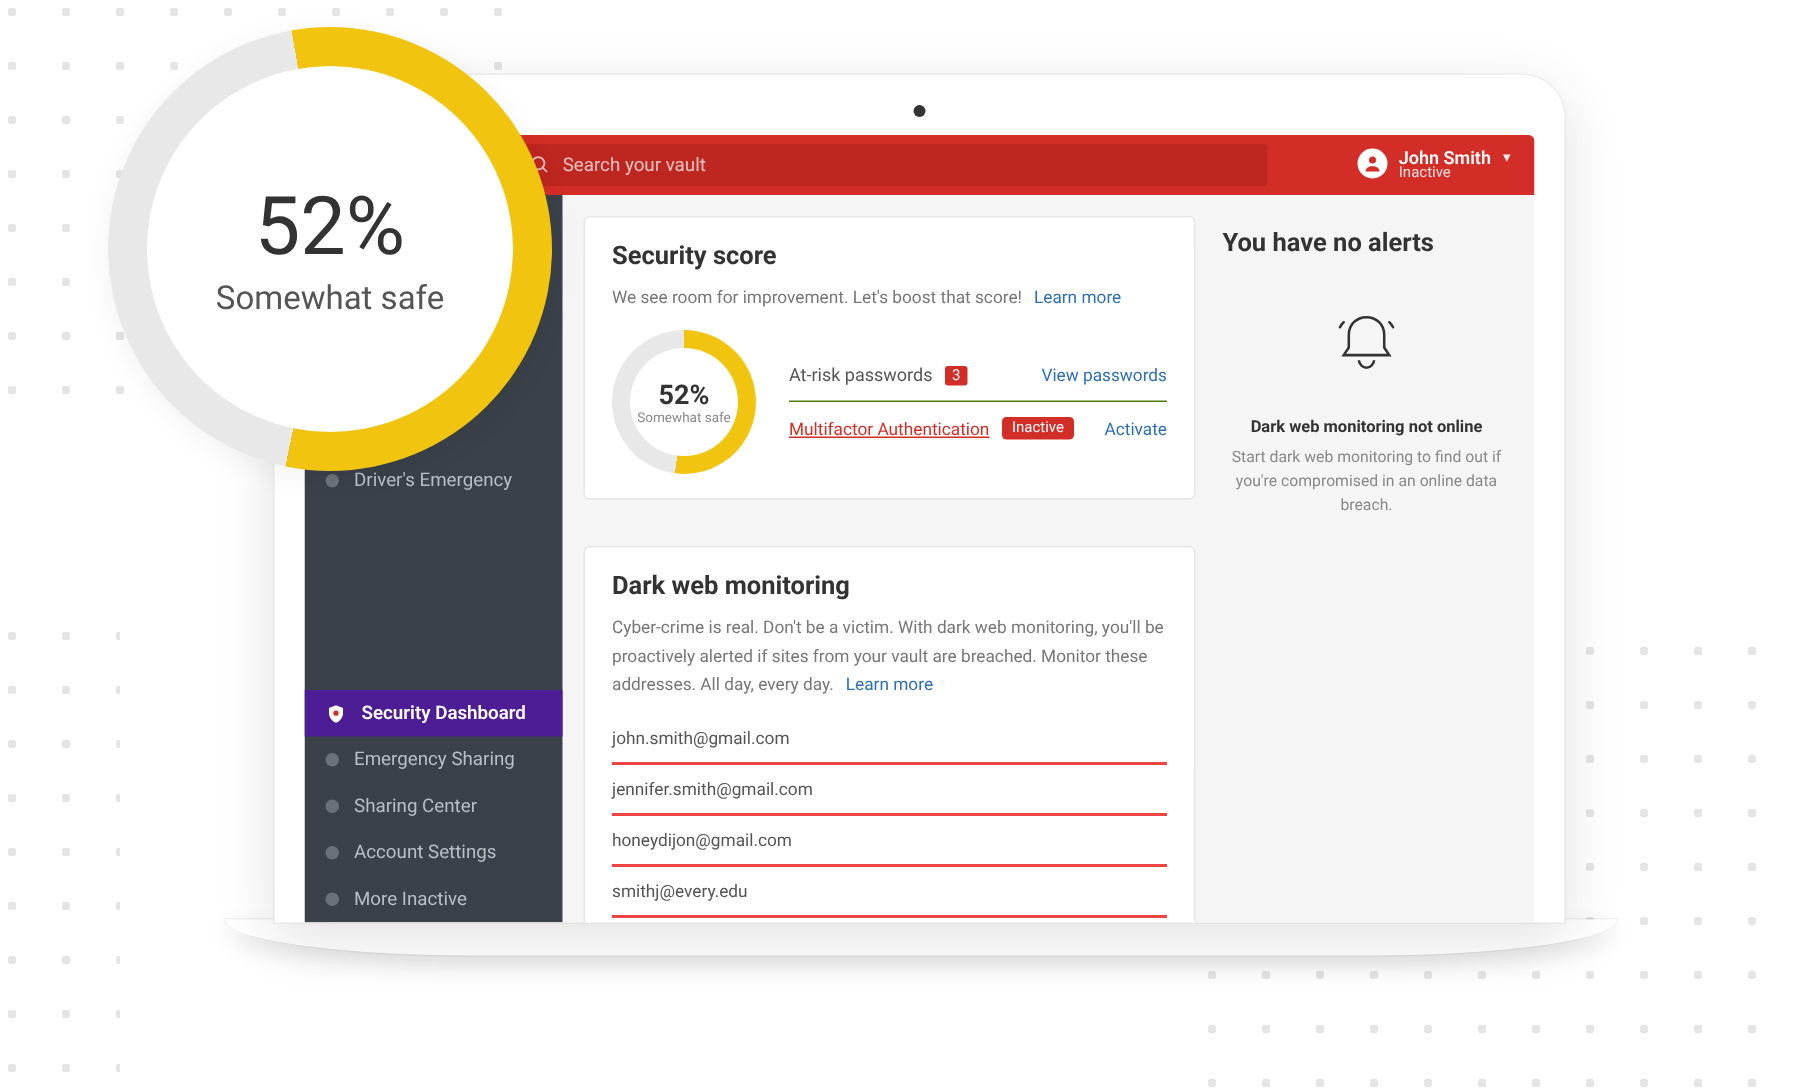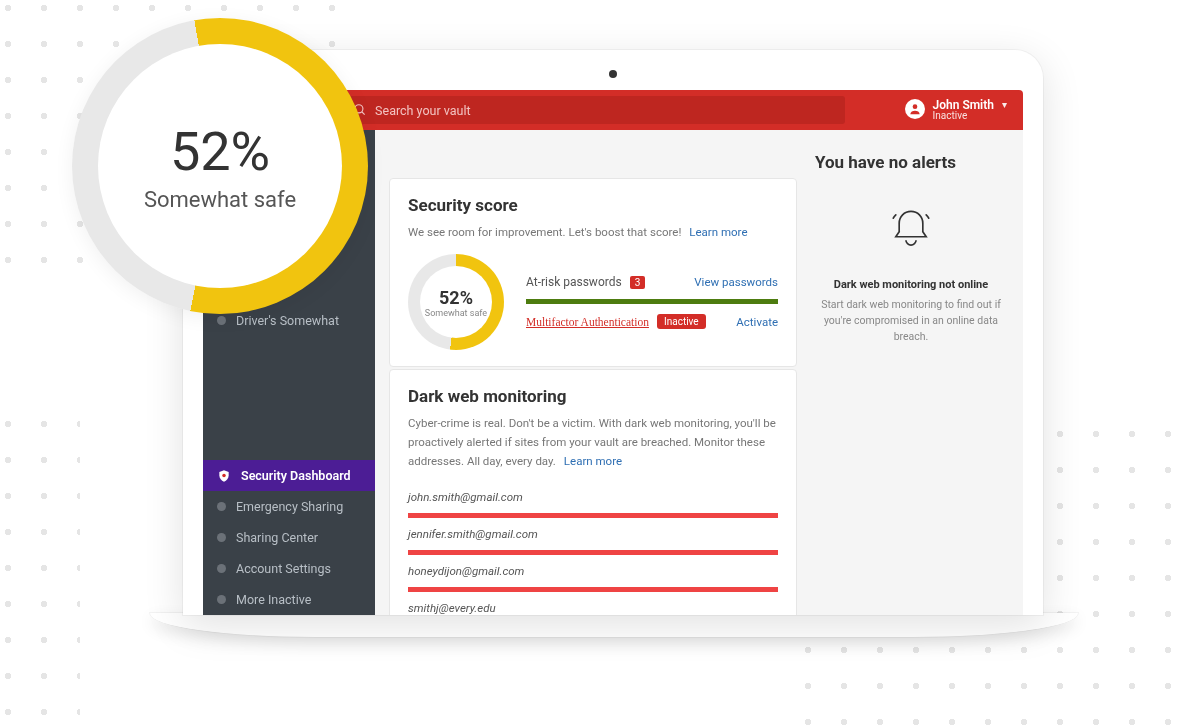--- a/index.html
+++ b/index.html
@@ -141,62 +141,62 @@
   .side-gap { flex:1; }
 
   
   .main {
     flex: 1;
     padding: 14px 12px 0 14px;
     display: flex;
     gap: 14px;
     min-width: 0;
   }
-  .col-left { flex: 1; min-width:0; display:flex; flex-direction:column; gap:2px;margin-top:34px; }
+  .col-left { flex: 1; min-width:0; display:flex; flex-direction:column; gap:31px; }
   .col-right { width: 200px; }
   .card {
     background: #fff;
     border: 1px solid #e6e6e6;
     border-radius: 4px;
     padding: 16px 18px;
   }
   .card h2 { font-size: 17px; color:#333; font-weight:700; margin-bottom:6px; }
   .sub { font-size: 11.5px; color:#777; }
   .link { color:#2f6fb3; font-size:11.5px; cursor:pointer; }
-  .link-red { color:#d32d27; font-size:11.5px; cursor:pointer;font-family:Liberation Serif, serif; }
+  .link-red { color:#d32d27; font-size:11.5px; cursor:pointer; }
 
   
   .score-row { display:flex; gap:22px; align-items:center; margin-top:14px; }
   .donut-sm {
     position: relative;
     width: 96px; height:96px;
     border-radius:50%;
     background: conic-gradient(#f1c40f 0 52%, #e8e8e8 52% 100%);
     display:flex; align-items:center; justify-content:center;
   }
   .donut-sm::after{
     content:"";
     position:absolute; inset:12px;
     background:#fff; border-radius:50%;
   }
   .donut-sm .dc { position:relative; z-index:1; text-align:center; }
   .donut-sm .dc-pct { font-size:18px; font-weight:700; color:#333;}
   .donut-sm .dc-lbl { font-size:9px; color:#888; }
 
   .metrics { flex:1; font-size:12px; color:#555; }
-  .mrow { display:flex; align-items:center; justify-content:space-between; padding:10px 0; border-bottom:5px solid #4d7c0f; gap:8px;}
+  .mrow { display:flex; align-items:center; justify-content:space-between; padding:10px 0; border-bottom:1px solid #4d7c0f; gap:8px;}
   .mrow:last-child{border-bottom:none;}
   .badge-sq { background:#d32d27; color:#fff; font-size:10px; padding:1px 5px; border-radius:2px; }
   .badge-pill { background:#d32d27; color:#fff; font-size:10px; padding:2px 7px; border-radius:3px; }
   .action { color:#2f6fb3; font-size:11.5px; cursor:pointer; white-space:nowrap; }
   .ml { display:flex; align-items:center; gap:8px; }
 
   
   .emails { margin-top:12px; font-size:11.5px; color:#555; }
-  .emails div { padding:9px 0; border-bottom:5px solid #ef4444;font-style:italic; }
+  .emails div { padding:9px 0; border-bottom:2px solid #ef4444; }
 
   
   .alerts { text-align:center; padding: 0 4px; }
   .alerts h2 { font-size:17px; font-weight:700; color:#333; margin:8px 0 28px; text-align:left; }
   .bell { margin: 0 auto 18px; width:60px; height:60px; display:flex; align-items:center; justify-content:center; }
   .alerts-title { font-size:11px; font-weight:700; color:#333; margin-bottom:6px;}
   .alerts-body { font-size:10.5px; color:#888; line-height:1.5; }
 
   
   .big-donut {
@@ -261,21 +261,21 @@
     </div>
 
     <div class="body">
       <div class="sidebar">
         <div class="side-item">
           <span class="bullet"></span>
           <span></span>
         </div>
         <div class="side-item">
           <span class="bullet"></span>
-          <span>Driver's Somewhat</span>
+          <span>Driver's Emergency</span>
         </div>
         <div class="side-gap"></div>
         <div class="side-item active">
           <svg class="shield" viewBox="0 0 24 24" fill="#fff">
               <path d="M12 2l8 3v6c0 5-3.5 9-8 11-4.5-2-8-6-8-11V5l8-3z"></path>
               <circle cx="12" cy="11" r="3" fill="#d32d27"></circle>
             </svg>
           <span>Security Dashboard</span>
         </div>
         <div class="side-item">

